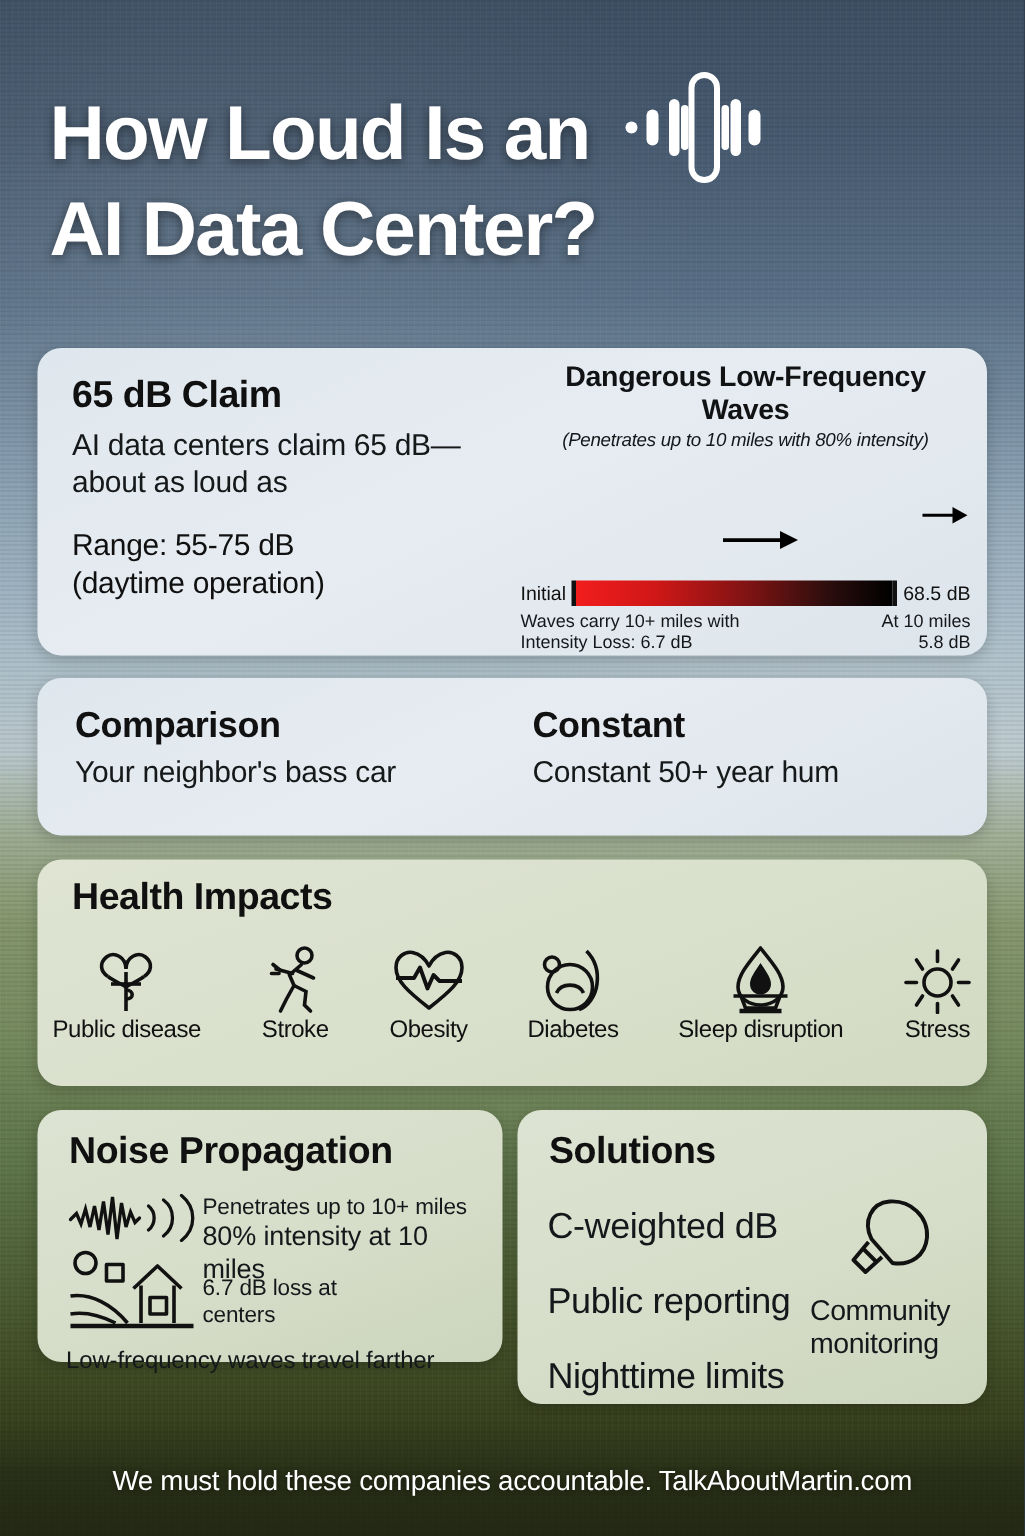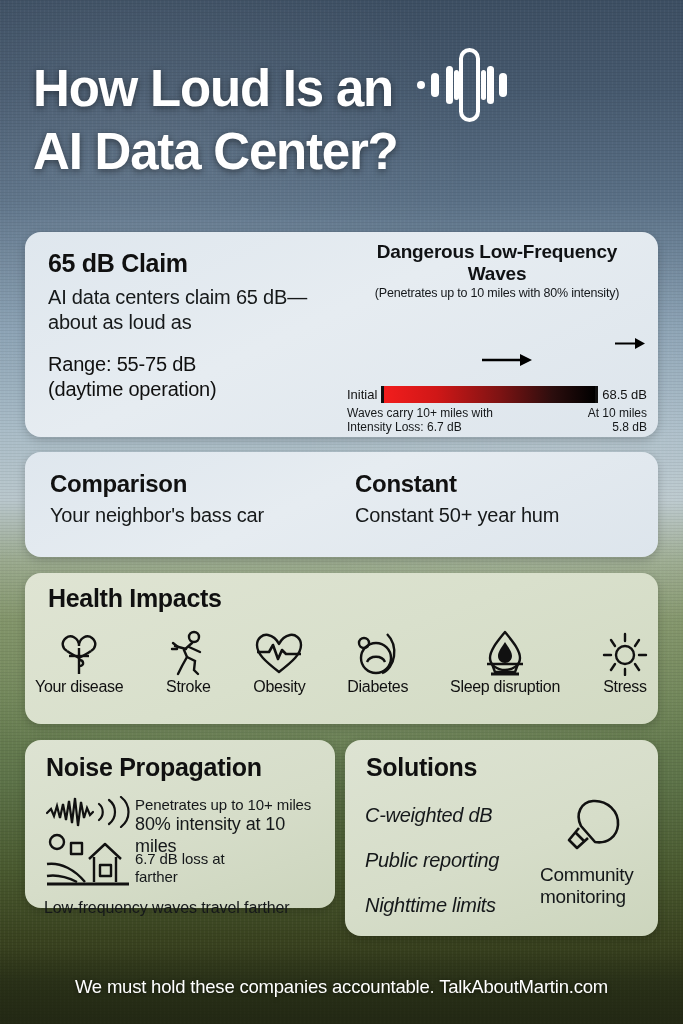--- a/index.html
+++ b/index.html
@@ -125,21 +125,21 @@
   #c1-left .h-big{ margin-bottom:7px; }
   #c1-range{ margin-top:16px; }
 
   #c1-right{ position:absolute; left:322px; top:9px; width:300px; }
   .wave-title{
     text-align:center; color:#101214;
     font-size:19px; font-weight:bold; letter-spacing:-.2px;
   }
   .wave-sub{
     text-align:center; color:#14171a;
-    font-size:12.5px; letter-spacing:-.2px; margin-top:1px;
+    font-size:12.5px; letter-spacing:-.2px; margin-top:1px;font-style:italic;
   }
 
   .gradbar-row{ display:flex; align-items:center; margin-top:4px; }
   .gradbar-lbl{ font-size:13px; color:#111; white-space:nowrap; }
   .gradbar{
     flex:1; height:17px; margin:0 4px;
     background:linear-gradient(to right,#f21d1d 0%, #d01717 25%, #7d1313 55%, #2b0d0d 80%, #000 100%);
     border-left:3px solid #111; border-right:3px solid #111;
   }
   .cap-row{ display:flex; justify-content:space-between; margin-top:3px; }
@@ -172,21 +172,21 @@
   #c4-ico1{ position:absolute; left:20px; top:56px; }
   #c4-ico2{ position:absolute; left:20px; top:92px; }
   #c4-t1{ position:absolute; left:110px; top:56px; width:195px; }
   #c4-t2{ position:absolute; left:110px; top:110px; width:150px; }
   #c4-t3{ position:absolute; left:19px; top:158px; }
 
   
   #card5{ left:345px; top:740px; width:313px; height:196px; }
   #c5-title{ position:absolute; left:21px; top:14px; }
   #c5-list{ position:absolute; left:20px; top:64px; }
-  .sol-item{ color:#15181a; font-size:20px; letter-spacing:-.3px; margin-bottom:22px;font-style:italic; }
+  .sol-item{ color:#15181a; font-size:24px; letter-spacing:-.3px; margin-bottom:22px; }
   #c5-ico{ position:absolute; left:212px; top:58px; }
   #c5-cap{
     position:absolute; left:195px; top:124px; width:115px;
     color:#15181a; font-size:19px; line-height:1.15; letter-spacing:-.3px;
   }
 
   
   #footer{
     position:absolute; left:0; right:0; bottom:26px;
     text-align:center;
@@ -401,21 +401,21 @@
       <div class="hi-item">
         <div class="hi-icon">
           <svg width="52" height="46" viewBox="0 0 52 46" fill="none" stroke="#111" stroke-width="2.4">
             <path d="M26 16 C26 8,18 4,13 8 C8 12,9 18,14 21 M26 16 C26 8,34 4,39 8 C44 12,43 18,38 21"></path>
             <path d="M14 21 C18 24,23 26,26 28 C29 26,34 24,38 21"></path>
             <line x1="26" y1="18" x2="26" y2="44"></line>
             <line x1="16" y1="26" x2="36" y2="26"></line>
             <path d="M26 30 C31 30,32 36,26 36"></path>
           </svg>
         </div>
-        <div class="hi-label">Your disease</div>
+        <div class="hi-label">Public disease</div>
       </div>
 
       <div class="hi-item">
         <div class="hi-icon">
           <svg width="46" height="46" viewBox="0 0 46 46" fill="none" stroke="#111" stroke-width="2.4" stroke-linecap="round">
             <circle cx="29" cy="7" r="5"></circle>
             <path d="M27 13 L19 20 L22 27 L17 36 L13 44"></path>
             <path d="M22 27 L30 31 L29 40 L33 44"></path>
             <path d="M21 19 L10 16"></path>
             <path d="M24 17 L35 22"></path>
@@ -505,21 +505,21 @@
       </svg>
     </div>
 
     <div id="c4-t1">
       <div class="small-txt" style="font-size:15px">Penetrates up to 10+ miles</div>
       <div class="small-txt" style="font-size:18px">80% intensity at 10 miles</div>
     </div>
 
     <div id="c4-t2">
       <div class="small-txt" style="font-size:15px">6.7 dB loss at</div>
-      <div class="small-txt" style="font-size:15px">farther</div>
+      <div class="small-txt" style="font-size:15px">centers</div>
     </div>
 
     <div class="small-txt" id="c4-t3" style="font-size:16px">Low-frequency waves travel farther</div>
   </div>
 
   <div class="card card-green2" id="card5">
     <div class="h-big" id="c5-title">Solutions</div>
 
     <div id="c5-list">
       <div class="sol-item">C-weighted dB</div>

